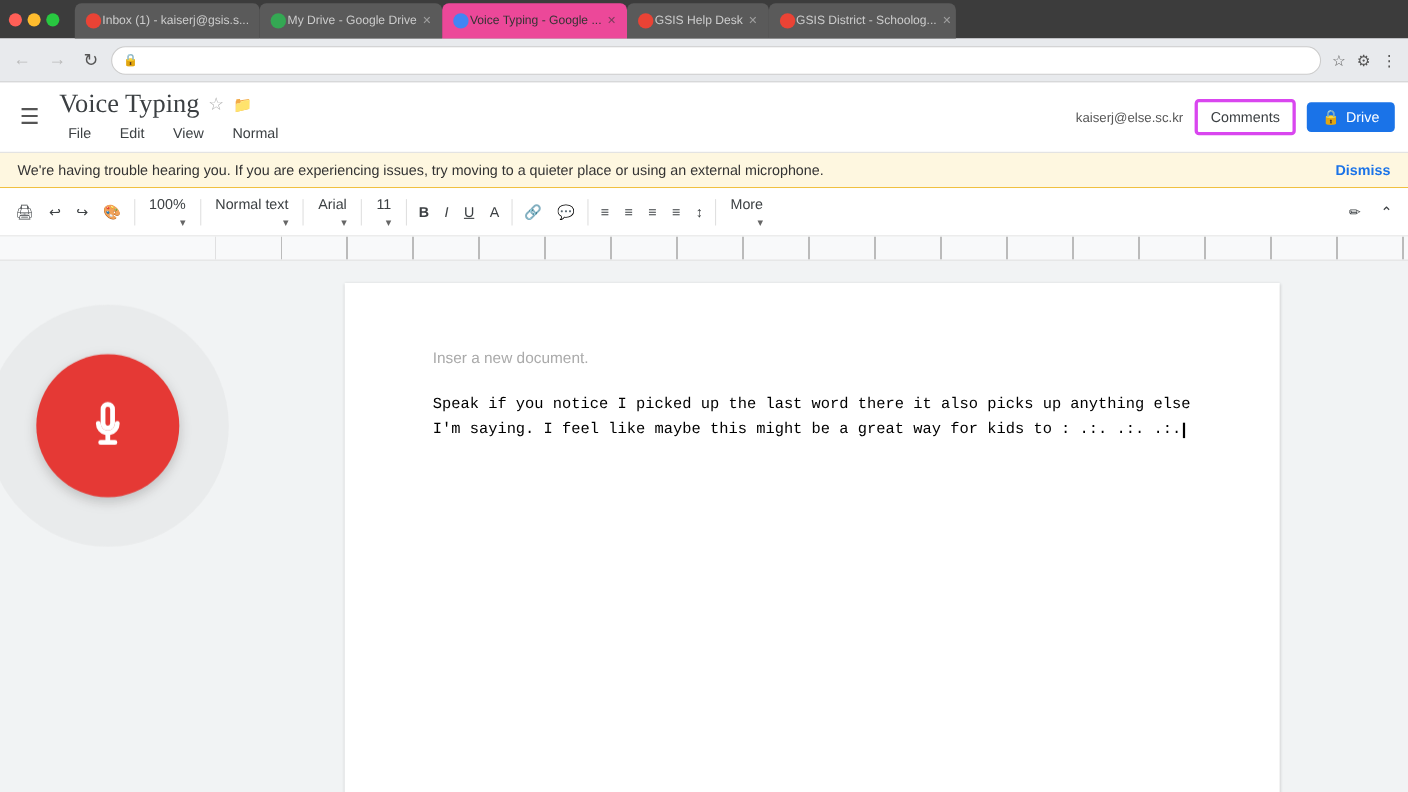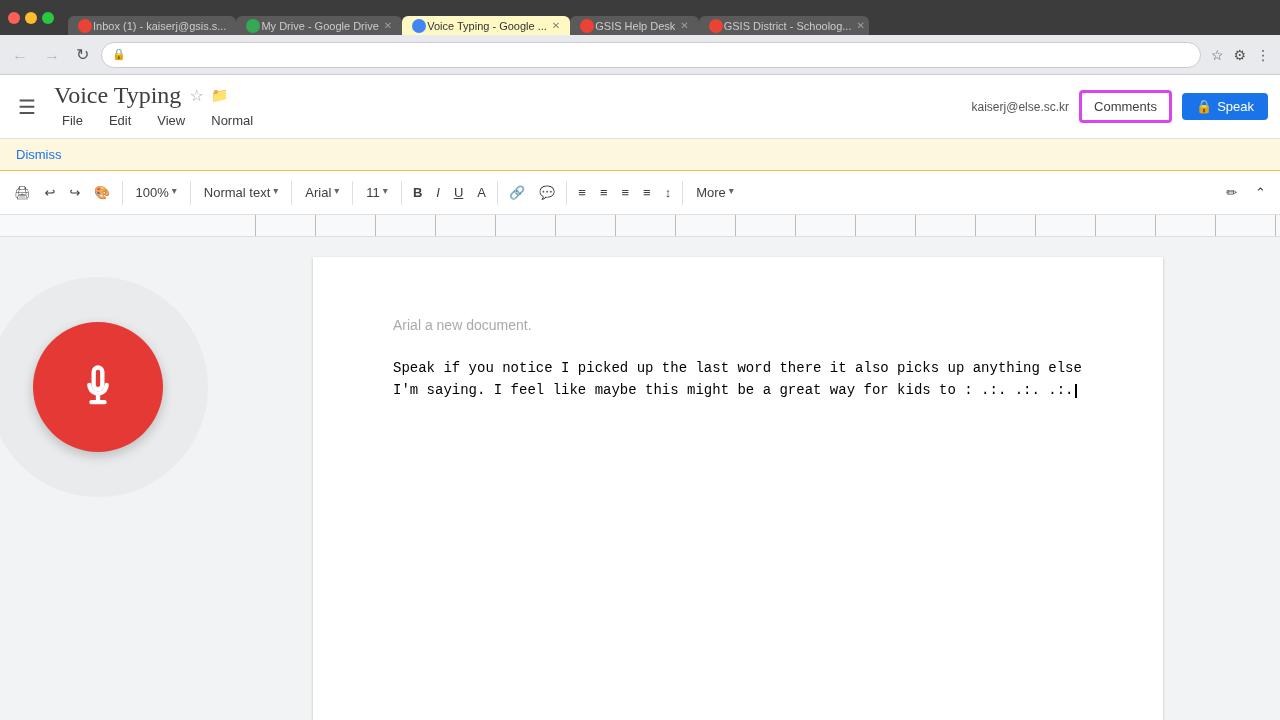--- a/index.html
+++ b/index.html
@@ -6,22 +6,22 @@
     body { font-family: Arial, sans-serif; background: #f1f3f4; width: 1280px; height: 720px; overflow: hidden; }
 
     
     .browser-chrome { background: #3c3c3c; height: 35px; display: flex; align-items: center; padding: 0 8px; gap: 6px; }
     .browser-dots { display: flex; gap: 5px; }
     .browser-dot { width: 12px; height: 12px; border-radius: 50%; }
     .dot-red { background: #ff5f57; }
     .dot-yellow { background: #febc2e; }
     .dot-green { background: #28c840; }
     .browser-tabs { display: flex; align-items: flex-end; height: 35px; margin-left: 8px; gap: 0; }
-    .browser-tab { background: #5a5a5a; color: #ccc; font-size: 11px; padding: 5px 10px; border-radius: 6px 6px 0 0; display: flex; align-items: center; gap: 1px; height: 19px; max-width: 170px; white-space: nowrap; overflow: hidden; text-align: center; }
-    .browser-tab.active { background: #fef9c3; color: #333; }
+    .browser-tab { background: #5a5a5a; color: #ccc; font-size: 11px; padding: 5px 10px; border-radius: 6px 6px 0 0; display: flex; align-items: center; gap: 1px; height: 32px; max-width: 170px; white-space: nowrap; overflow: hidden; text-align: center; }
+    .browser-tab.active { background: #ec4899; color: #333; }
     .tab-icon { width: 14px; height: 14px; border-radius: 50%; flex-shrink: 0; }
     .tab-close { margin-left: 4px; opacity: 0.6; font-size: 10px; cursor: pointer; }
 
     
     .nav-bar { background: #e8eaed; height: 40px; display: flex; align-items: center; padding: 0 8px; gap: 8px; border-bottom: 1px solid #ccc; }
     .nav-btn { background: none; border: none; font-size: 16px; cursor: pointer; color: #555; padding: 2px 4px; }
     .nav-btn.disabled { color: #bbb; cursor: default; }
     .address-bar { flex: 1; background: white; border: 1px solid #ccc; border-radius: 16px; height: 26px; display: flex; align-items: center; padding: 0 10px; font-size: 12px; color: #333; }
     .address-lock { margin-right: 5px; font-size: 11px; }
     .nav-icons { display: flex; gap: 6px; align-items: center; }
@@ -37,27 +37,27 @@
     .folder-icon { color: #aaa; font-size: 14px; cursor: pointer; }
     .app-menu-bar { display: flex; gap: 10px; margin-left: 0; }
     .menu-item { font-size: 13px; color: #3c4043; padding: 4px 8px; cursor: pointer; border-radius: 4px; }
     .header-right { margin-left: auto; display: flex; align-items: center; gap: 10px; }
     .user-email { font-size: 12px; color: #555; }
     .comments-btn { background: none; border: 3px solid #d946ef; border-radius: 4px; padding: 6px 12px; font-size: 13px; cursor: pointer; color: #3c4043; }
     .share-btn { background: #1a73e8; color: white; border: none; border-radius: 4px; padding: 6px 14px; font-size: 13px; cursor: pointer; display: flex; align-items: center; gap: 5px; }
 
     
     .notification-banner { background: #fef7e0; border-bottom: 1px solid #f0c040; padding: 8px 16px; display: flex; align-items: center; justify-content: space-between; font-size: 13px; color: #333; }
-    .dismiss-btn { background: none; border: none; font-size: 13px; color: #1a73e8; cursor: pointer; font-weight: 400; }
+    .dismiss-btn { background: none; border: none; font-size: 13px; color: #1a73e8; cursor: pointer; font-weight: 700; }
 
     
     .toolbar { background: white; height: 44px; display: flex; align-items: center; padding: 0 8px; gap: 2px; border-bottom: 1px solid #e0e0e0; }
     .toolbar-btn { background: none; border: none; padding: 4px 6px; cursor: pointer; color: #3c4043; font-size: 13px; border-radius: 3px; display: flex; align-items: center; }
     .toolbar-separator { width: 1px; height: 24px; background: #e0e0e0; margin: 0 3px; }
-    .toolbar-dropdown { display: flex; align-items: flex-start; gap: 3px; background: none; border: none; padding: 4px 8px; cursor: pointer; color: #3c4043; font-size: 13px; border-radius: 3px; white-space: nowrap; }
+    .toolbar-dropdown { display: flex; align-items: flex-end; gap: 3px; background: none; border: none; padding: 4px 8px; cursor: pointer; color: #3c4043; font-size: 13px; border-radius: 3px; white-space: nowrap; flex-direction: column; }
     .dropdown-arrow { font-size: 10px; color: #666; }
     .bold-btn { font-weight: bold; }
     .italic-btn { font-style: italic; }
     .underline-btn { text-decoration: underline; }
 
     
     .ruler { background: #f8f9fa; height: 22px; border-bottom: 1px solid #e0e0e0; position: relative; overflow: hidden; display: flex; align-items: center; padding-left: 196px; }
     .ruler-content { flex: 1; height: 100%; position: relative; background: repeating-linear-gradient(to right, transparent, transparent 59px, #bbb 59px, #bbb 60px); }
 
     
@@ -146,26 +146,27 @@
       <span class="menu-item">Edit</span>
       <span class="menu-item">View</span>
       <span class="menu-item">Normal</span>
     </div>
   </div>
   <div class="header-right">
     <span class="user-email">kaiserj@else.sc.kr</span>
     <button class="comments-btn">Comments</button>
     <button class="share-btn">
       <span>🔒</span>
-      <span>Speak</span>
+      <span>Drive</span>
     </button>
   </div>
 </div>
 
 <div class="notification-banner">
+  <span>We're having trouble hearing you. If you are experiencing issues, try moving to a quieter place or using an external microphone.</span>
   <button class="dismiss-btn">Dismiss</button>
 </div>
 
 <div class="toolbar">
   <button class="toolbar-btn">🖨</button>
   <button class="toolbar-btn">↩</button>
   <button class="toolbar-btn">↪</button>
   <button class="toolbar-btn">🎨</button>
   <div class="toolbar-separator"></div>
   <button class="toolbar-dropdown">
@@ -224,19 +225,19 @@
         <svg class="mic-icon-svg" viewBox="0 0 24 24" xmlns="http://www.w3.org/2000/svg">
           <path d="M12 14a3 3 0 0 0 3-3V5a3 3 0 0 0-6 0v6a3 3 0 0 0 3 3zm-1-9a1 1 0 0 1 2 0v6a1 1 0 0 1-2 0V5z"></path>
           <path d="M17 11a1 1 0 0 0-2 0 3 3 0 0 1-6 0 1 1 0 0 0-2 0 5 5 0 0 0 4 4.9V18H9a1 1 0 0 0 0 2h6a1 1 0 0 0 0-2h-2v-2.1A5 5 0 0 0 17 11z"></path>
         </svg>
       </div>
     </div>
   </div>
 
   <div class="doc-area">
     <div class="doc-page">
-      <div class="doc-placeholder">Arial a new document.</div>
+      <div class="doc-placeholder">Inser a new document.</div>
       <div class="doc-text">
         <span>Speak if you notice I picked up the last word there it also picks up anything else I'm saying. I feel like maybe this might be a great way for kids to : .:. .:. .:.</span><span class="cursor"></span>
       </div>
     </div>
   </div>
 </div>
 
 </body></html>

